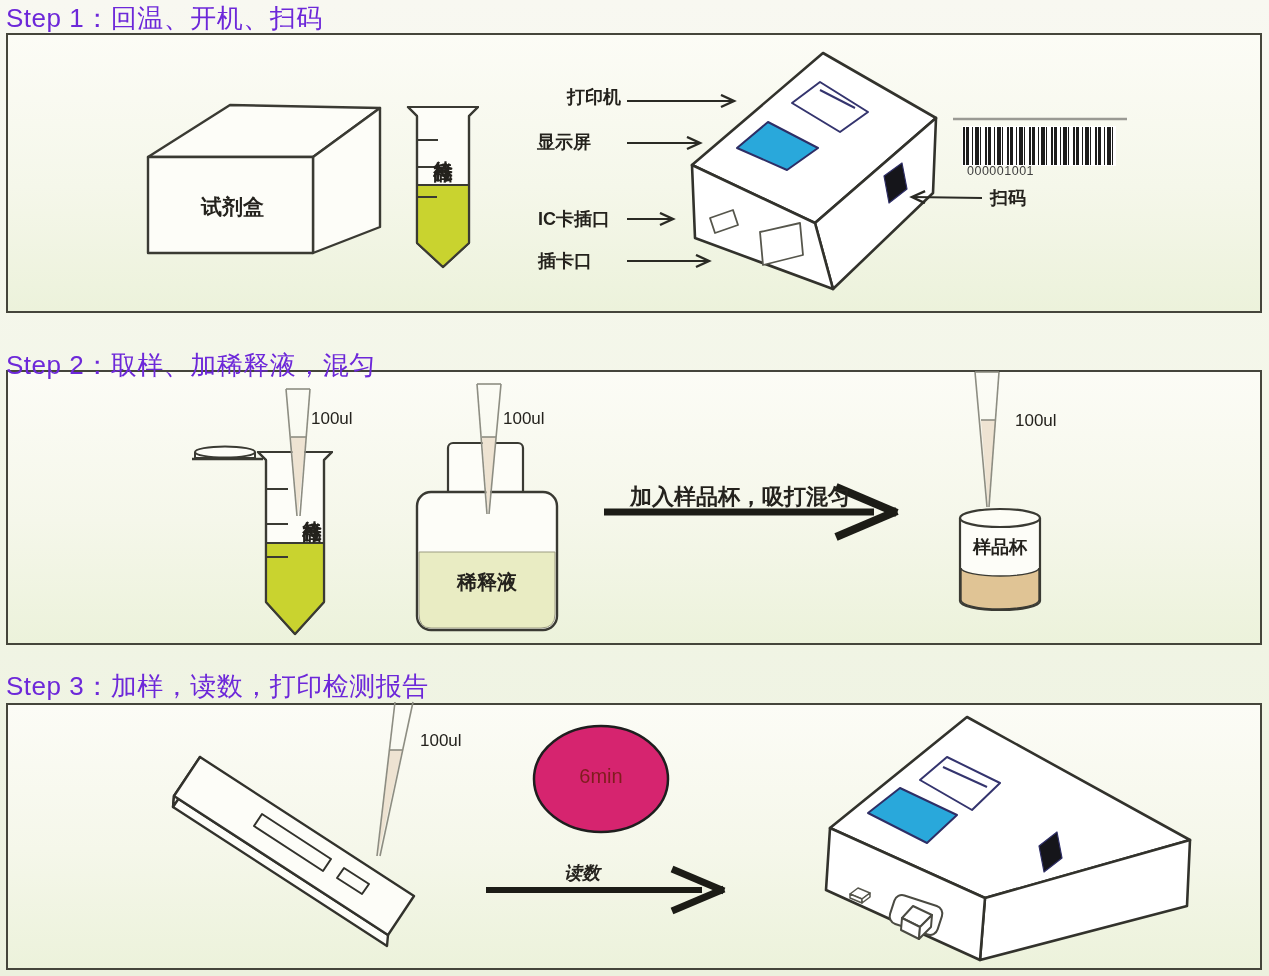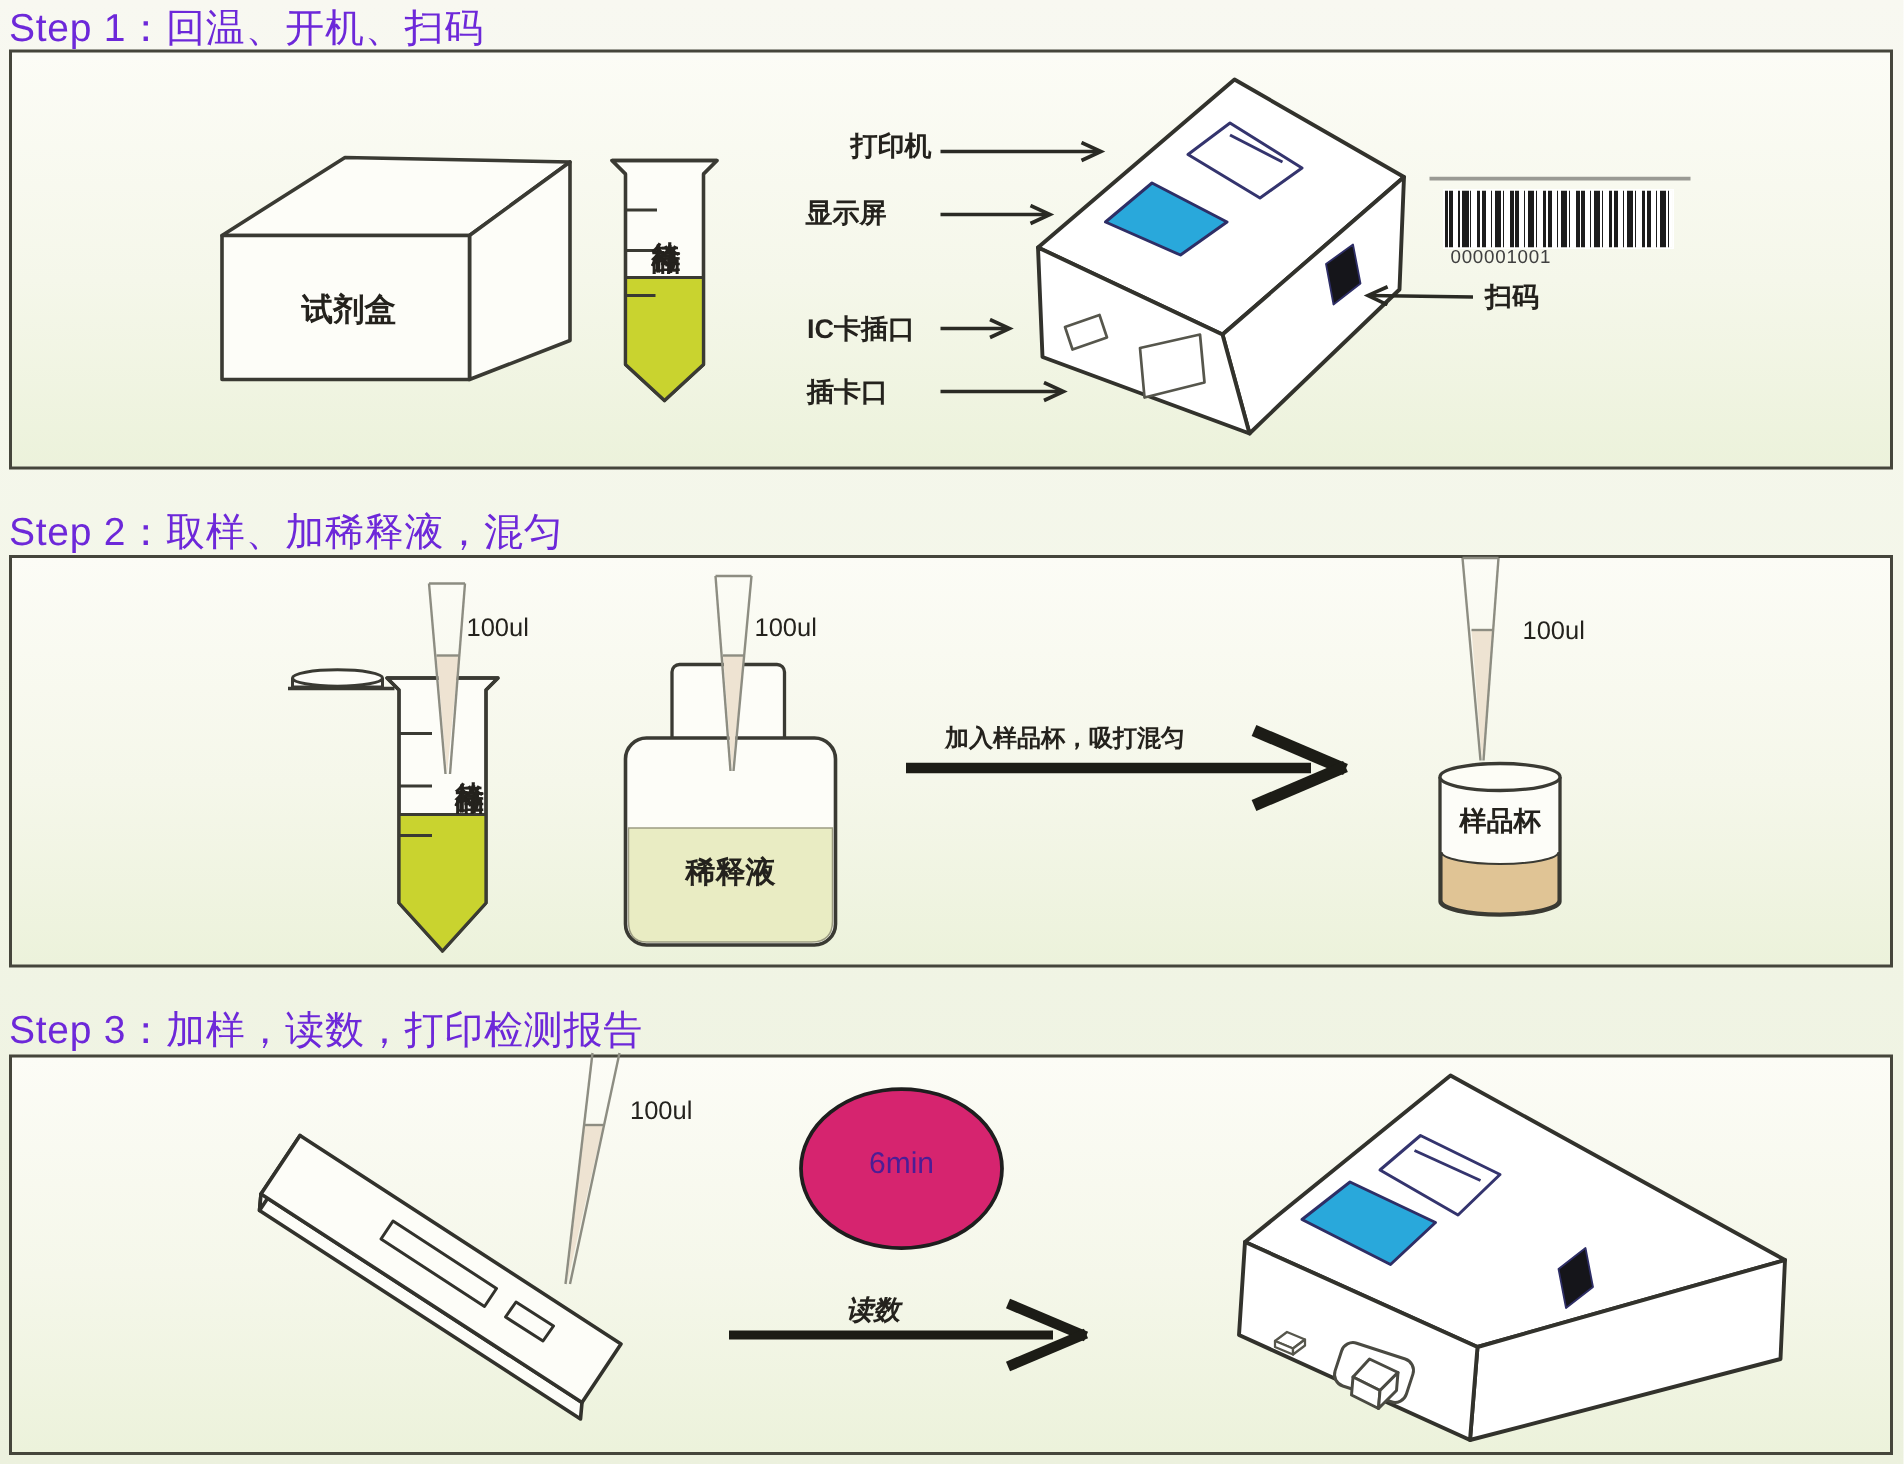--- a/index.html
+++ b/index.html
@@ -13,42 +13,42 @@
     border:2px solid #45453b;box-sizing:border-box;
     background:linear-gradient(180deg,#fcfcf6 0%,#f5f7ea 55%,#ecf2db 100%);
   }
   #panel1{top:33px;height:280px;}
   #panel2{top:370px;height:275px;}
   #panel3{top:703px;height:267px;}
   .heading{
     position:absolute;left:6px;z-index:3;font-size:26px;font-weight:500;
     color:#6d28d9;letter-spacing:0.5px;white-space:nowrap;
   }
-  #h1{top:1px;} #h2{top:337px;text-align:right;} #h3{top:669px;}
+  #h1{top:1px;} #h2{top:348px;text-align:right;} #h3{top:669px;}
   svg#art{position:absolute;left:0;top:0;z-index:2;pointer-events:none;}
   .label{
     position:absolute;z-index:3;color:#24221d;font-weight:600;
     white-space:nowrap;line-height:1.05;
   }
   .lab18{font-size:18px;}
   .lab17{font-size:17px;font-weight:500;}
   .vtext{
     writing-mode:vertical-rl;text-orientation:upright;
     font-size:19px;letter-spacing:1px;font-weight:600;
   }
   #barcode-bars{
     position:absolute;left:962px;top:126px;width:152px;height:38px;z-index:3;
     background:repeating-linear-gradient(90deg,
       #1c1c1c 0 2px,#ffffff 2px 3px,#1c1c1c 3px 6px,#ffffff 6px 9px,
       #1c1c1c 9px 10px,#ffffff 10px 12px,#1c1c1c 12px 16px,#ffffff 16px 17px,
       #1c1c1c 17px 18px,#ffffff 18px 22px);
     border:1px solid #fff;
   }
   #barcode-number{left:967px;top:165px;font-size:12.5px;font-weight:400;color:#404040;letter-spacing:0.5px;}
-  #timer-text{left:561px;top:766px;width:80px;text-align:center;font-size:20px;font-weight:500;color:#4c1d95;}
+  #timer-text{left:561px;top:766px;width:80px;text-align:center;font-size:20px;font-weight:500;color:#7f1d1d;}
 </style>
 </head>
 <body>
 
 <div class="panel" id="panel1"></div>
 <div class="panel" id="panel2"></div>
 <div class="panel" id="panel3"></div>
 
 <svg id="art" width="1269" height="976" viewBox="0 0 1269 976">
   <defs>
@@ -216,18 +216,18 @@
 <div class="label lab18" style="left:538px;top:252px;text-align:right;">插卡口</div>
 <div id="barcode-bars"></div>
 <div class="label" id="barcode-number">000001001</div>
 <div class="label lab18" style="left:990px;top:189px;">扫码</div>
 
 <div class="label lab17" style="left:311px;top:410px;">100ul</div>
 <div class="label lab17" style="left:503px;top:410px;">100ul</div>
 <div class="label lab17" style="left:1015px;top:412px;">100ul</div>
 <div class="label vtext" style="left:302px;top:506px;">待检样品</div>
 <div class="label" style="left:457px;top:572px;font-size:20px;">稀释液</div>
-<div class="label" style="left:630px;top:485px;font-size:16px;">加入样品杯，吸打混匀</div>
+<div class="label" style="left:630px;top:485px;font-size:22px;">加入样品杯，吸打混匀</div>
 <div class="label lab18" style="left:973px;top:538px;">样品杯</div>
 
 <div class="label lab17" style="left:420px;top:732px;">100ul</div>
 <div class="label" id="timer-text">6min</div>
 <div class="label lab18" style="left:564px;top:864px;font-style:italic;">读数</div>
 
 </body></html>

